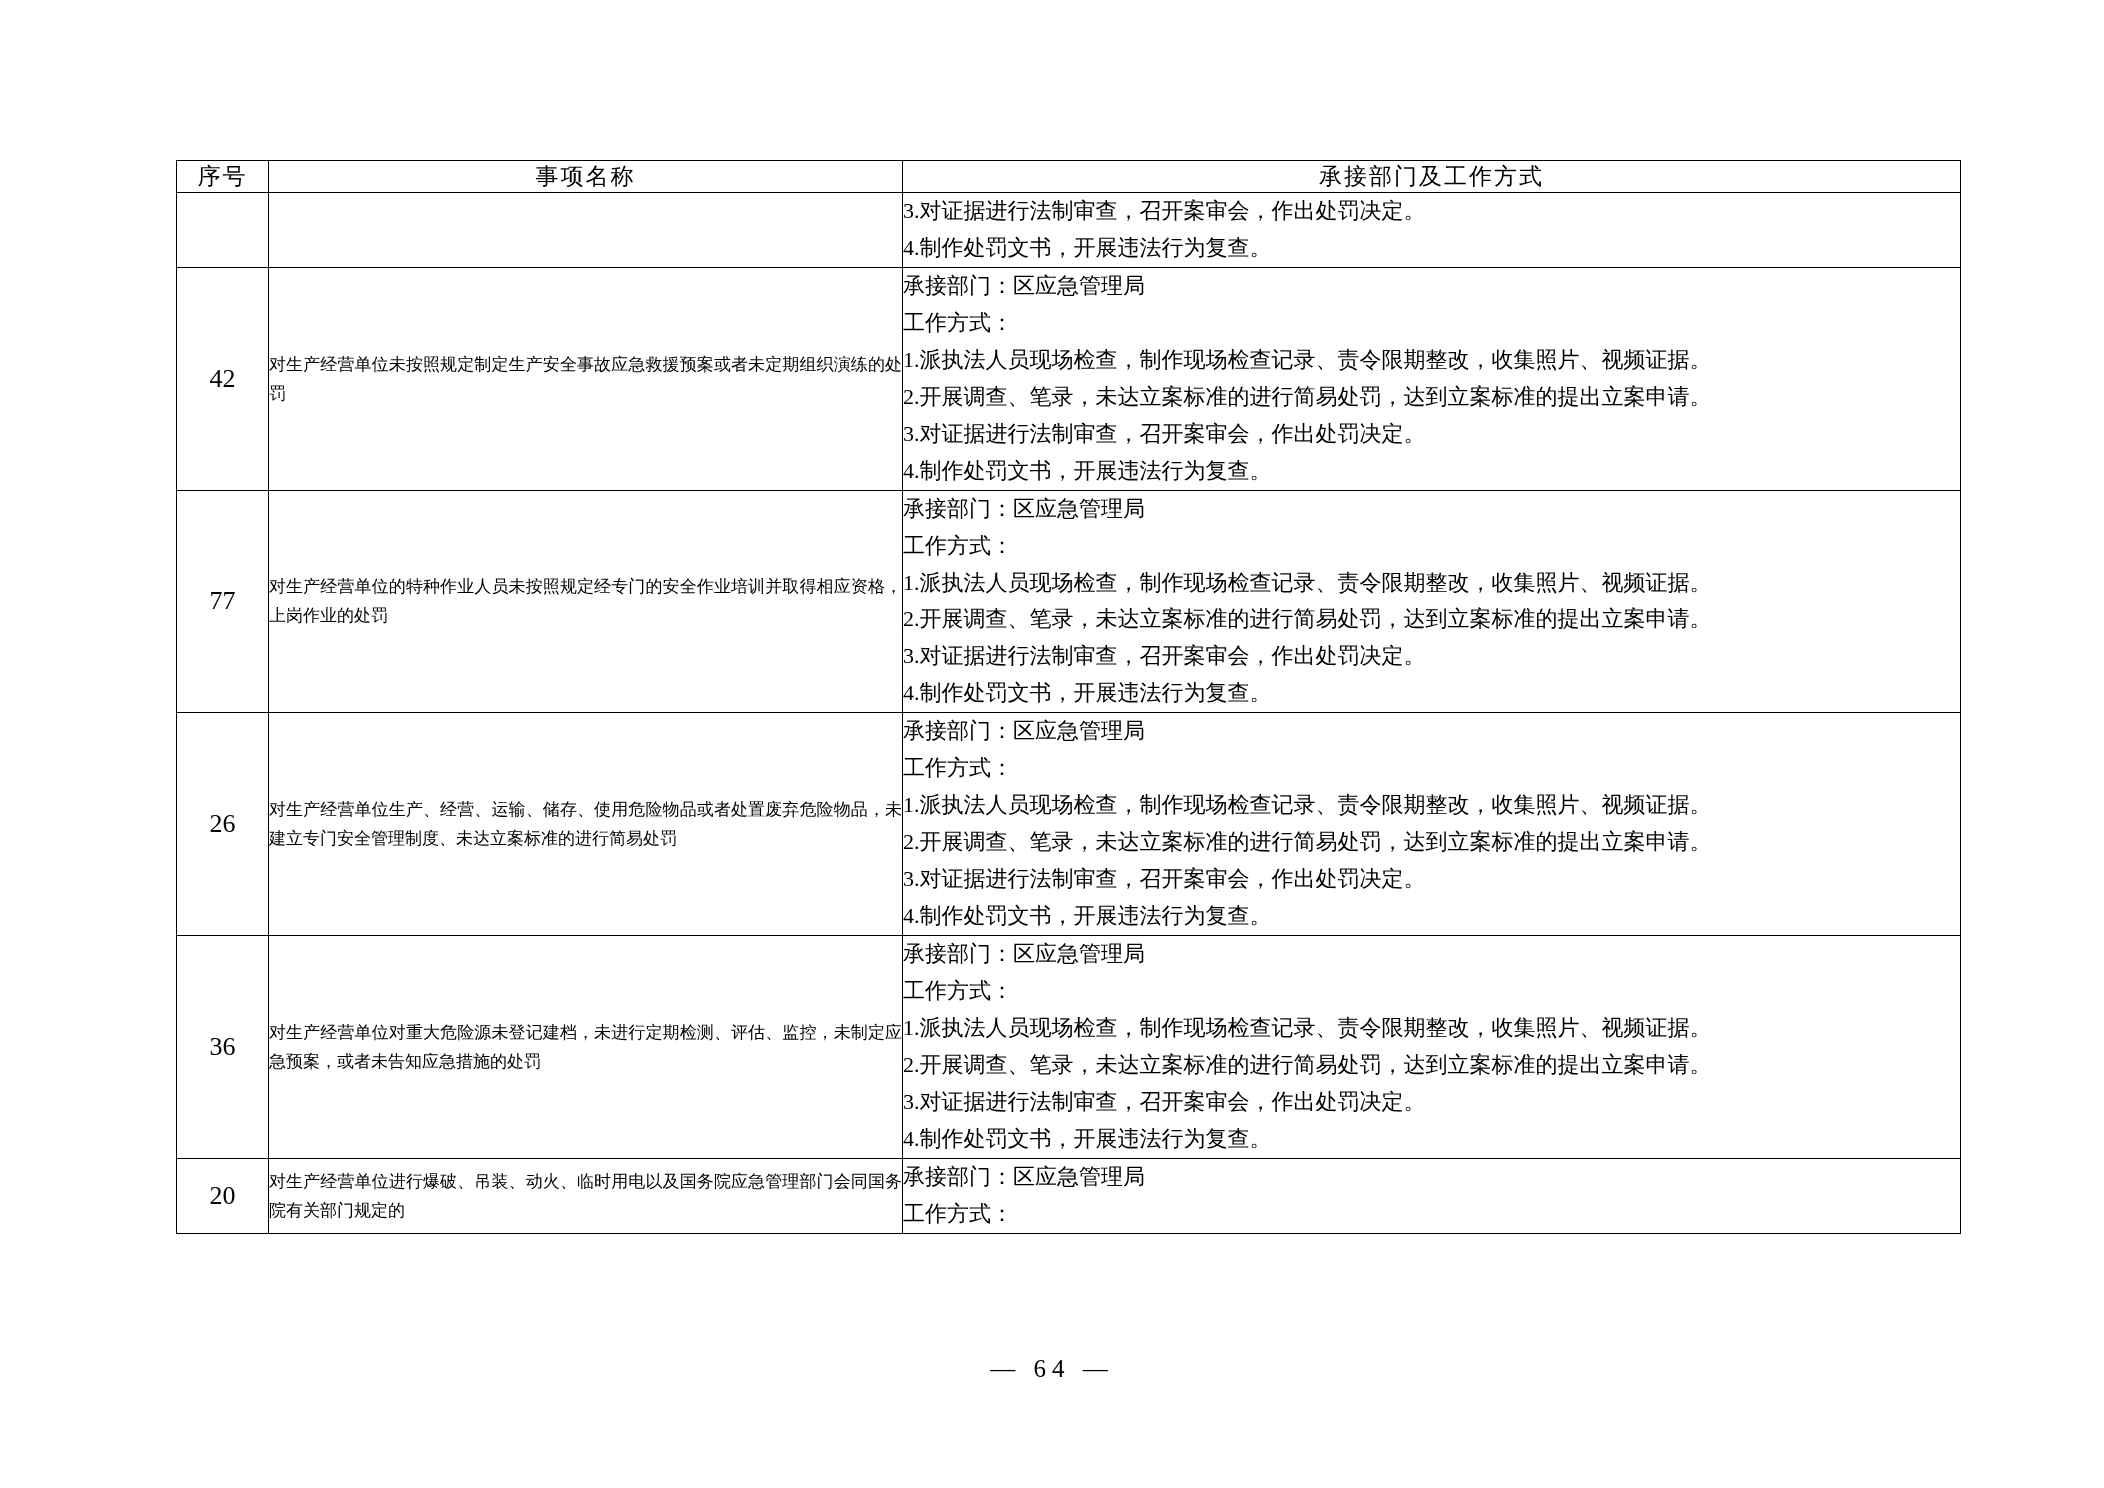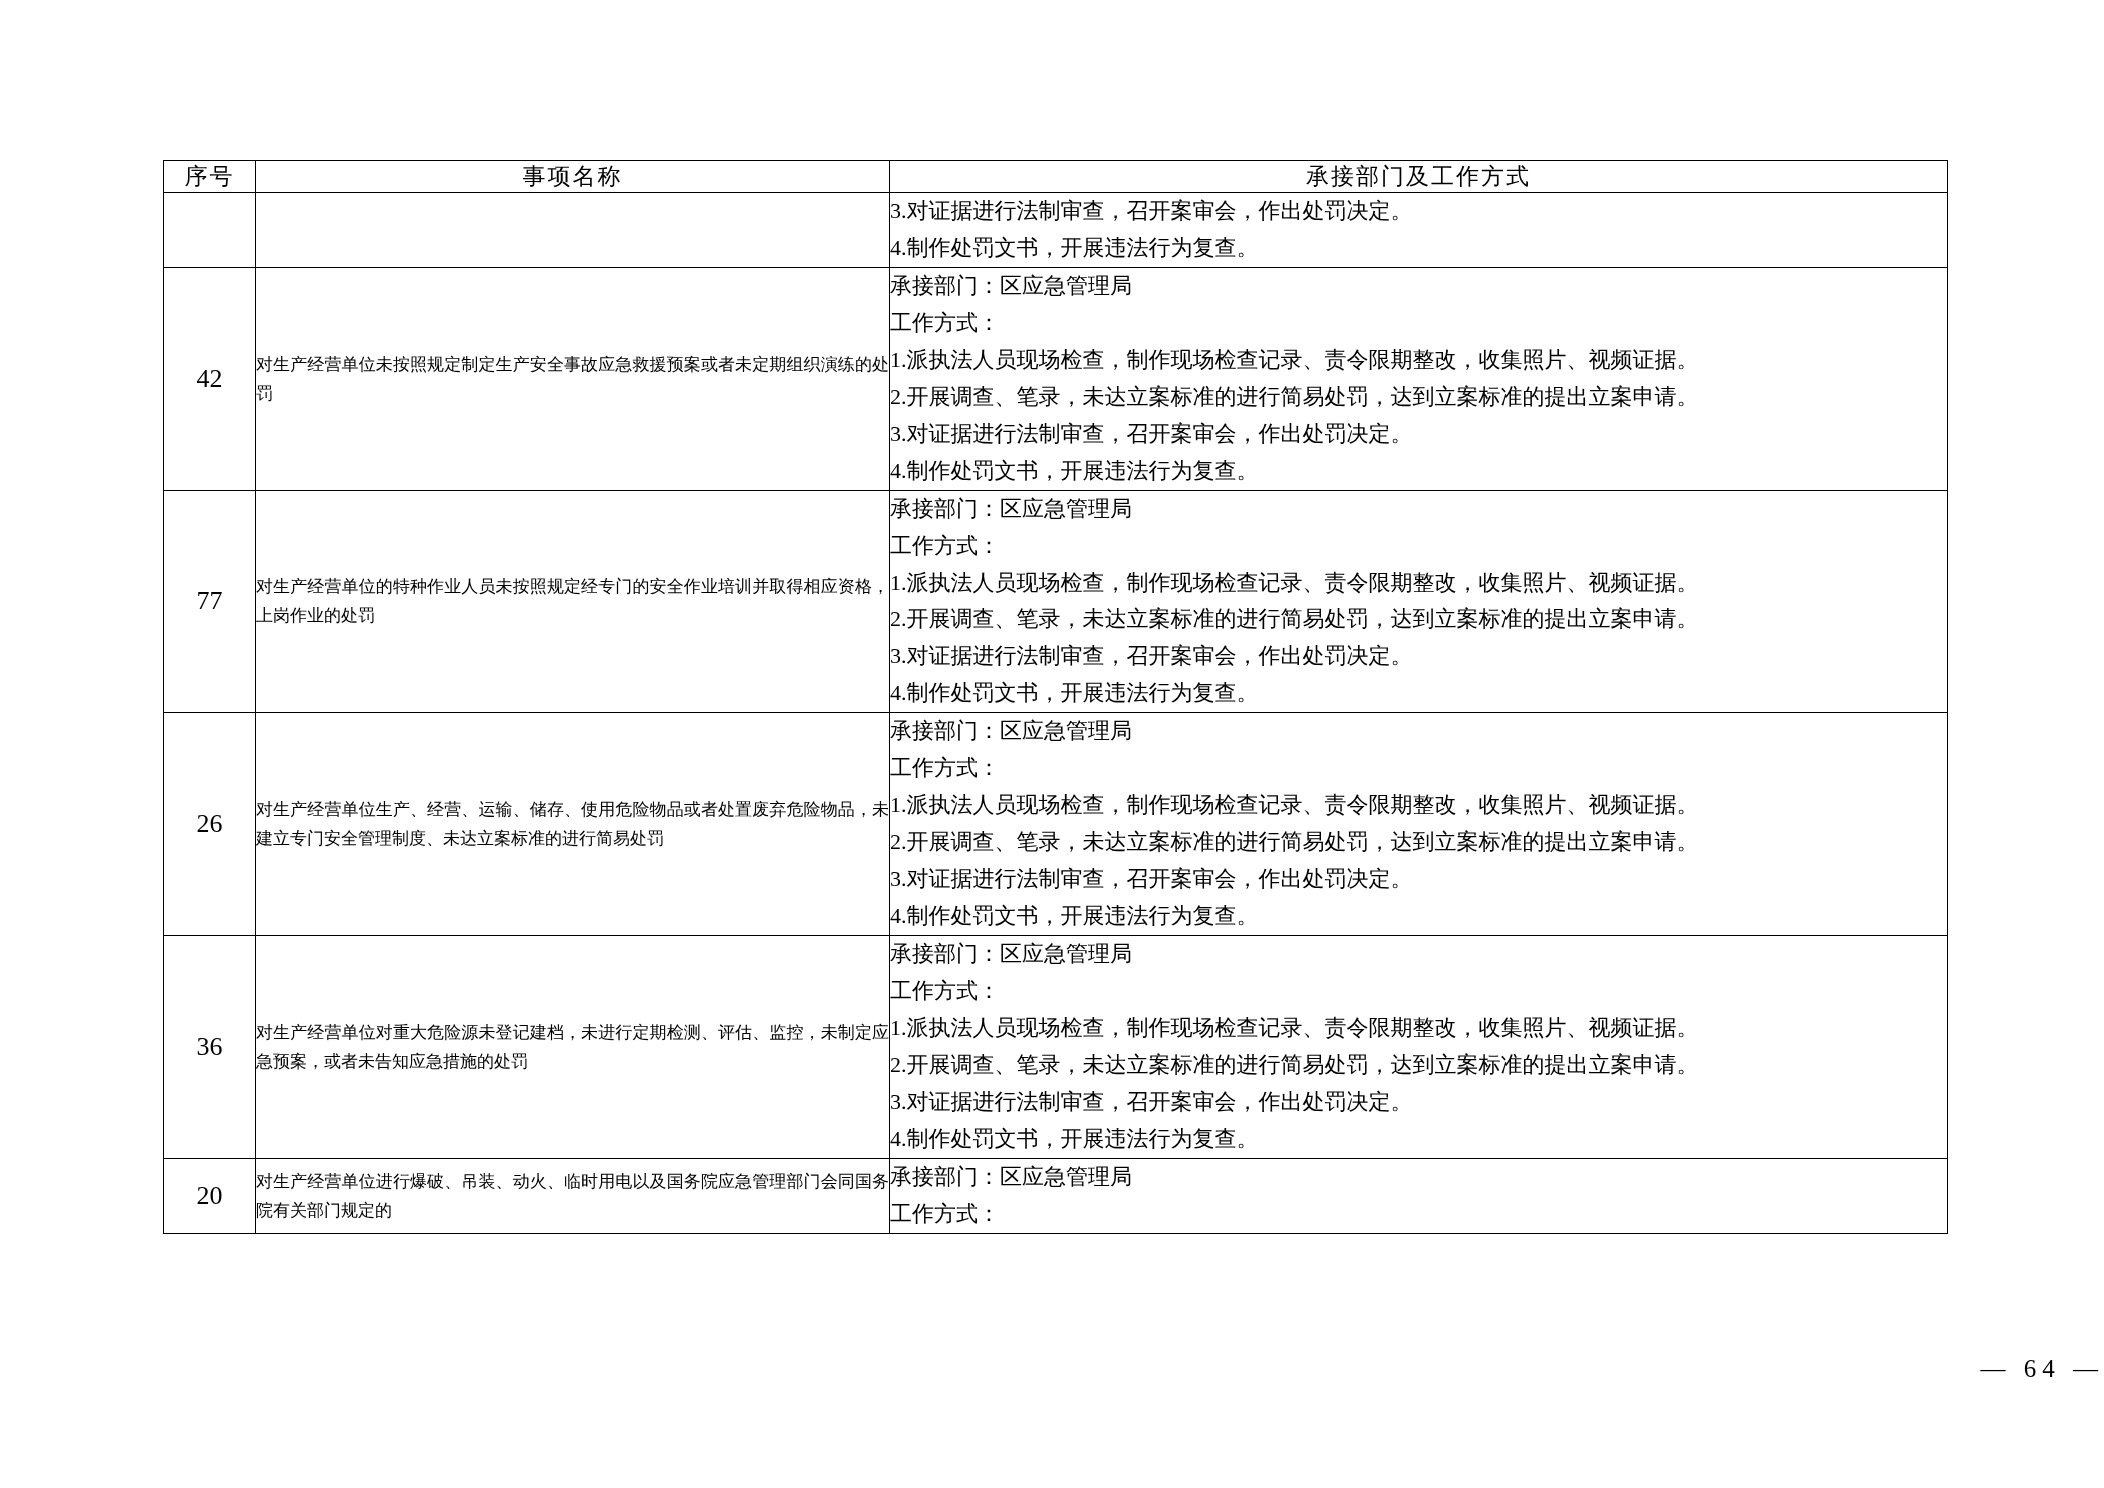--- a/index.html
+++ b/index.html
@@ -17,21 +17,21 @@
   }
   .page {
     position: absolute;
     left: 0; top: 0;
     width: 2104px;
     height: 1488px;
     box-sizing: border-box;
   }
   .doc-table {
     position: absolute;
-    left: 163px;
+    left: 176px;
     top: 160px;
     width: 1784px;
     border-collapse: collapse;
     table-layout: fixed;
   }
   .doc-table td, .doc-table th {
     border: 1.5px solid #000000;
     vertical-align: middle;
     padding: 0;
   }
@@ -68,21 +68,21 @@
     white-space: nowrap;
   }
   .partial-top td {
     height: 64px;
   }
   .footer {
     position: absolute;
     left: 0;
     top: 1355px;
     width: 2104px;
-    text-align: right;
+    text-align: center;
     font-size: 25px;
     letter-spacing: 6px;
   }
 </style>
 </head>
 <body>
 
 <div class="page">
 
   <table class="doc-table">

